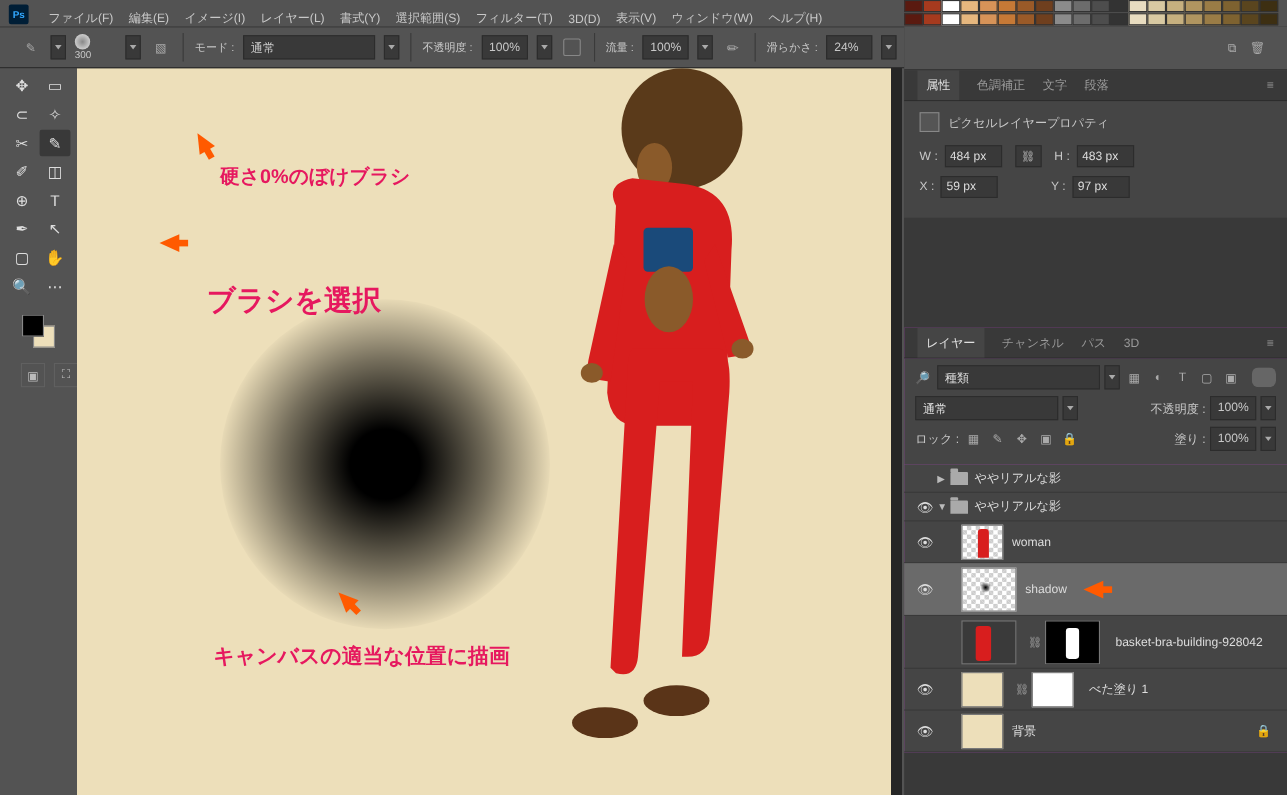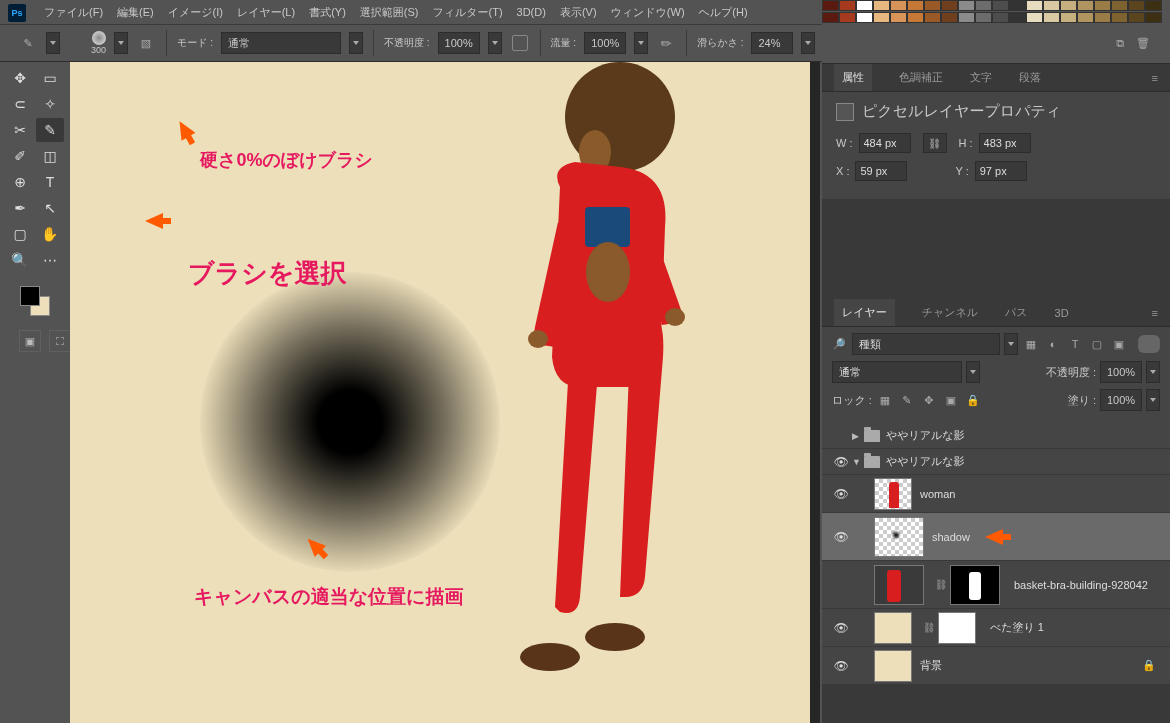--- a/index.html
+++ b/index.html
@@ -1,21 +1,21 @@
 <!DOCTYPE html>
 <html><head>
 <meta charset="utf-8">
 <style>
 * { margin: 0; padding: 0; box-sizing: border-box; font-family: sans-serif; }
 body { width: 1170px; height: 723px; background: #535353; color: #c8c8c8; font-size: 11px; overflow: hidden; position: relative; }
-.menubar { height: 24px; background: #535353; display: flex; align-items: center; padding-left: 44px; gap: 14px; }
+.menubar { height: 24px; background: #535353; display: flex; align-items: flex-end; padding-left: 44px; gap: 14px; }
 .menubar span { cursor: pointer; }
 .ps-logo { position: absolute; left: 8px; top: 4px; width: 18px; height: 18px; background: #001e36; color: #31a8ff; font-size: 9px; font-weight: bold; display: flex; align-items: center; justify-content: center; border-radius: 2px; }
 .optbar { height: 38px; background: #535353; border-top: 1px solid #3a3a3a; border-bottom: 1px solid #2c2c2c; display: flex; align-items: center; padding-left: 18px; gap: 8px; }
-.brush-preview { width: 38px; height: 28px; display: flex; flex-direction: column; align-items: flex-end; justify-content: center; }
+.brush-preview { width: 38px; height: 28px; display: flex; flex-direction: column; align-items: flex-start; justify-content: center; }
 .brush-dot { width: 14px; height: 14px; border-radius: 50%; background: radial-gradient(circle,#888,#ccc 70%,transparent); }
 .brush-size { font-size: 9px; }
 .opt-sep { width: 1px; height: 26px; background: #3a3a3a; margin: 0 2px; }
 .opt-label { font-size: 10px; }
 .opt-select { background: #393939; border: 1px solid #2c2c2c; color: #c8c8c8; font-size: 11px; height: 22px; display: flex; align-items: center; padding: 0 6px; }
 .mode-sel { width: 120px; }
 .pct { width: 42px; text-align: right; }
 .dd { width: 14px; height: 22px; background: #393939; border: 1px solid #2c2c2c; display: flex; align-items: center; justify-content: center; }
 .dd::after { content: ""; border-left: 3px solid transparent; border-right: 3px solid transparent; border-top: 4px solid #aaa; }
 .icon-btn { width: 20px; height: 20px; display: flex; align-items: center; justify-content: center; color: #aaa; }
@@ -44,26 +44,26 @@
 .arrow2 { left: 76px; top: 150px; transform: rotate(-90deg); }
 .arrow3 { left: 236px; top: 474px; transform: rotate(-45deg); }
 .arrow4-panel { transform: rotate(-90deg); }
 .arrow-shape { width: 0; height: 0; border-left: 8px solid transparent; border-right: 8px solid transparent; border-bottom: 18px solid #ff5a00; position: relative; }
 .arrow-shape::after { content: ""; position: absolute; left: -3px; top: 16px; width: 6px; height: 10px; background: #ff5a00; }
 .swatches-bar { position: absolute; right: 0; top: 0; width: 348px; height: 24px; display: flex; flex-wrap: wrap; }
 .sw { width: 17px; height: 11px; border: 1px solid #333; }
 .panel-area { position: absolute; right: 0; top: 24px; width: 348px; height: 699px; background: #393939; }
 .tiny-icons { height: 40px; display: flex; justify-content: flex-end; align-items: center; gap: 12px; padding-right: 20px; color: #aaa; background: #535353; border-bottom: 1px solid #2c2c2c; }
 .panel { background: #454545; }
-.panel-tabs { height: 28px; display: flex; align-items: center; gap: 27px; padding: 0 12px; border-bottom: 1px solid #2c2c2c; background: #393939; }
+.panel-tabs { height: 28px; display: flex; align-items: center; gap: 16px; padding: 0 12px; border-bottom: 1px solid #2c2c2c; background: #393939; }
 .panel-tabs span { color: #999; cursor: pointer; font-size: 11px; }
 .panel-tabs span.active { color: #e0e0e0; background: #454545; padding: 6px 8px; }
 .panel-menu { margin-left: auto; color: #999; font-size: 14px; }
 .prop-body { padding: 10px 14px; background: #454545; }
-.prop-title { display: flex; align-items: center; gap: 8px; margin-bottom: 12px; font-size: 15px; }
+.prop-title { display: flex; align-items: center; gap: 8px; margin-bottom: 12px; font-size: 11px; }
 .prop-icon { width: 18px; height: 18px; border: 1px solid #888; background: #555; }
 .prop-row { display: flex; gap: 6px; margin-bottom: 8px; }
 .prop-field { display: flex; align-items: center; gap: 6px; }
 .prop-input { width: 52px; height: 20px; background: #393939; border: 1px solid #2c2c2c; color: #ddd; padding: 0 4px; font-size: 11px; }
 .link-icon { width: 24px; height: 20px; background: #393939; display: flex; align-items: center; justify-content: center; font-size: 10px; border: 1px solid #2c2c2c; margin: 0 6px; }
 .spacer { height: 100px; background: #393939; }
 .layers-panel { background: #d946ef; }
 .layers-ctrl { padding: 6px 10px; background: #454545; }
 .layers-row { display: flex; align-items: center; gap: 4px; margin-bottom: 6px; }
 .type-search { flex: 0 0 16px; color: #999; }

